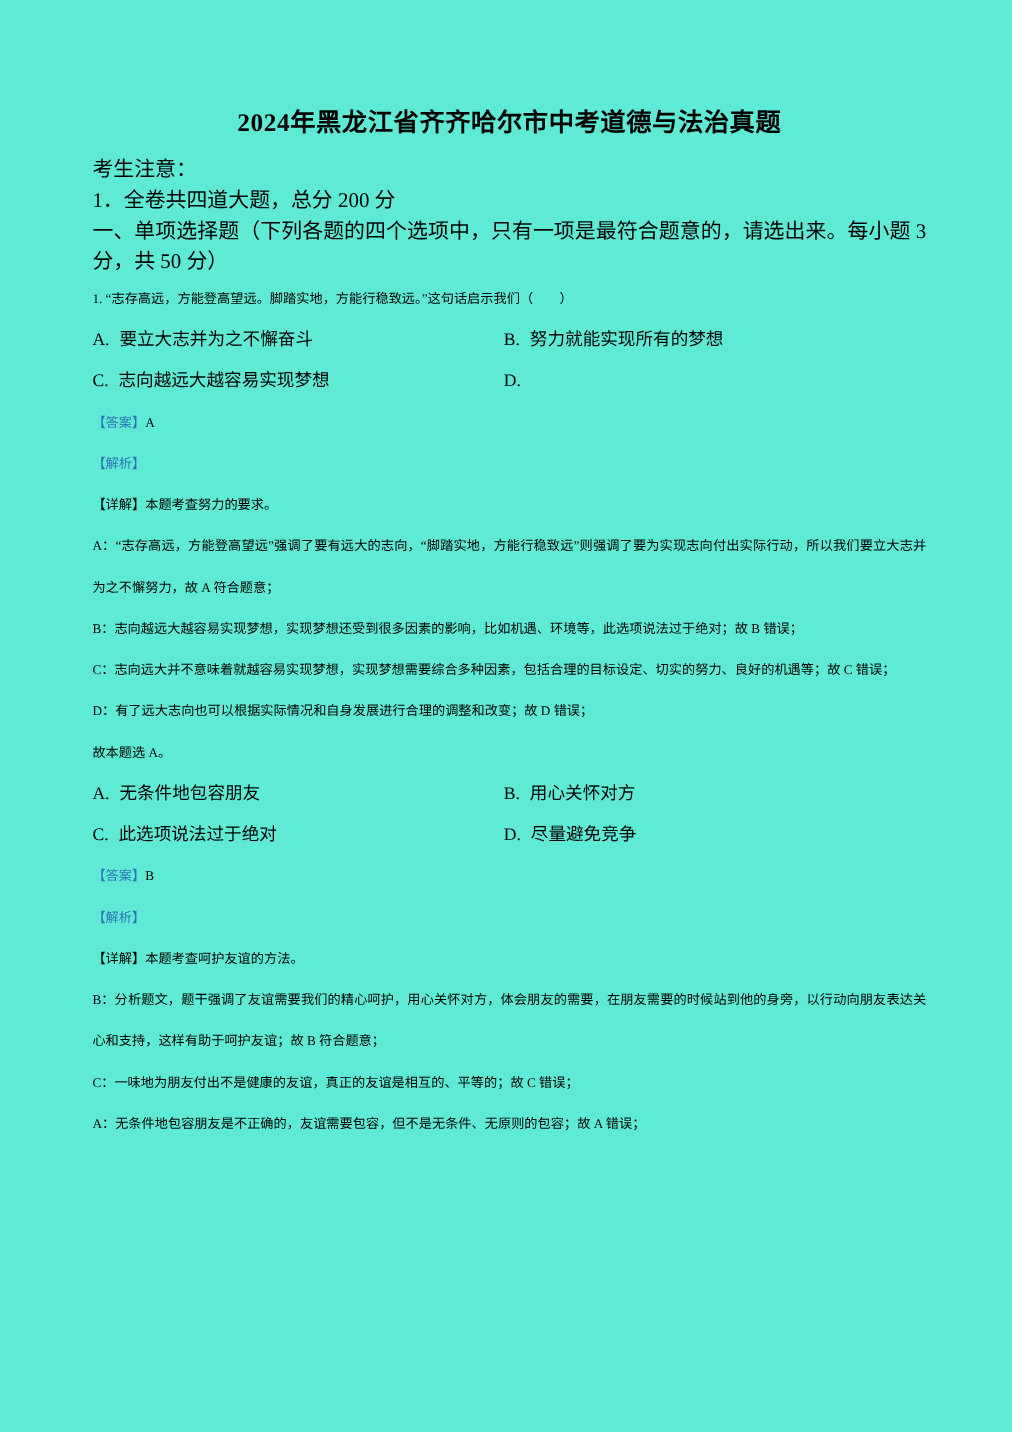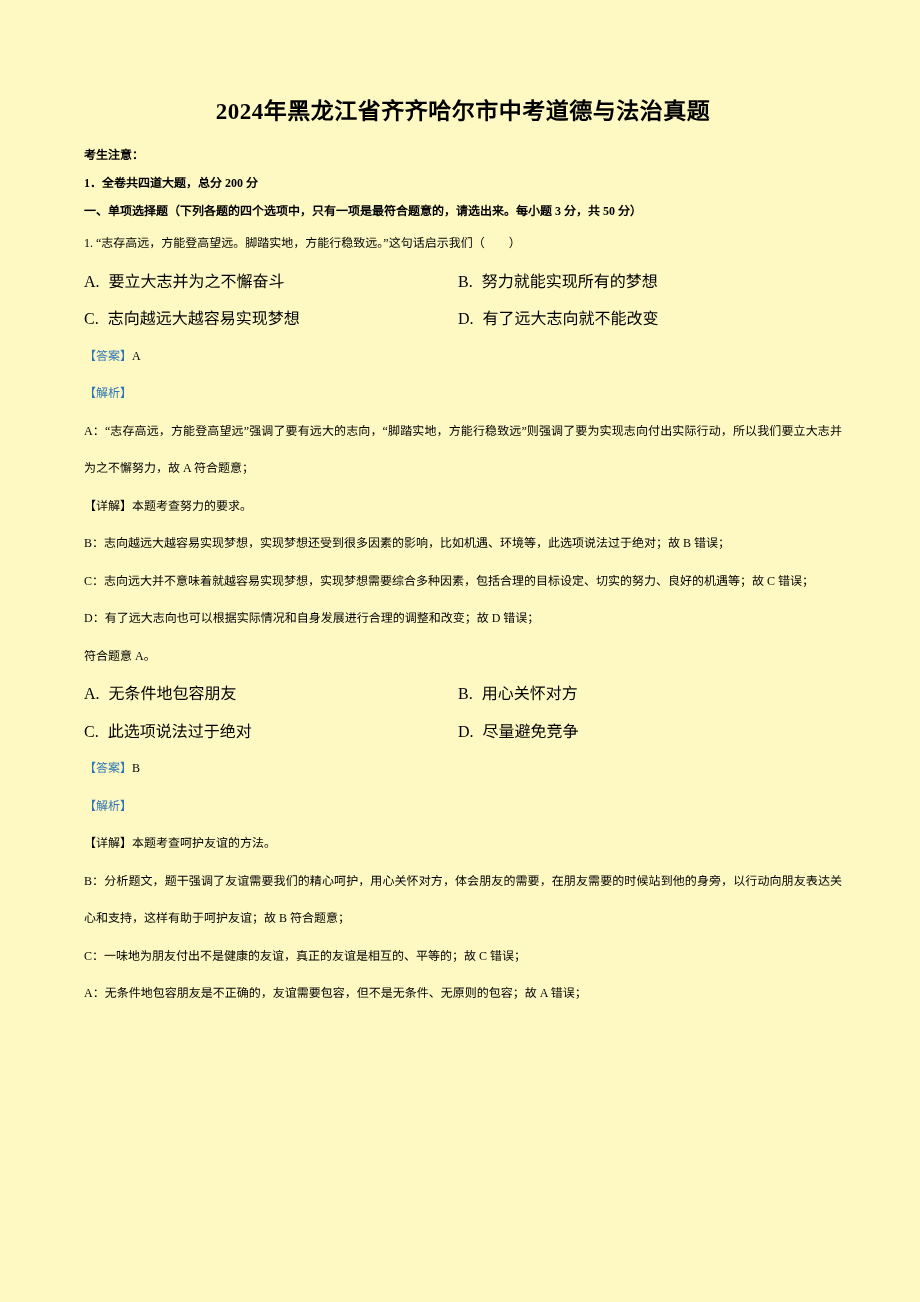--- a/index.html
+++ b/index.html
@@ -5,40 +5,40 @@
   html, body {
     margin: 0;
     padding: 0;
     background: #ffffff;
   }
   .page {
     position: relative;
     width: 920px;
     height: 1302px;
     margin: 0 auto;
-    background: #fef9c3;
+    background: #5eead4;
     color: #000000;
     box-sizing: border-box;
     padding: 97px 78px 0 84px;
     font-family: "Liberation Serif", "DejaVu Serif", serif;
     overflow: hidden;
   }
   .doc-title {
     margin: 0 0 14px 0;
     text-align: center;
     font-size: 23px;
     font-weight: 700;
     line-height: 30px;
     letter-spacing: 0.5px;
   }
   .notice-block p,
   .section-heading {
     margin: 0;
-    font-size: 12px;
-    font-weight: 700;
+    font-size: 19px;
+    font-weight: 400;
     line-height: 28px;
     text-align: justify;
   }
   .qa-body p {
     margin: 0;
     font-size: 12px;
     line-height: 37.5px;
     text-align: justify;
   }
   .option-row {
@@ -95,32 +95,31 @@
           <span>努力就能实现所有的梦想</span>
         </span>
       </div>
       <div class="option-row">
         <span class="option-cell first">
           <span class="option-label">C.</span>
           <span>志向越远大越容易实现梦想</span>
         </span>
         <span class="option-cell">
           <span class="option-label">D.</span>
-          <span>有了远大志向就不能改变</span>
         </span>
       </div>
 
       <p><span class="marker">【答案】</span><span class="answer-letter">A</span></p>
       <p><span class="marker">【解析】</span></p>
+      <p><span class="detail-label">【详解】</span><span>本题考查努力的要求。</span></p>
       <p>A：“志存高远，方能登高望远”强调了要有远大的志向，“脚踏实地，方能行稳致远”则强调了要为实现志向付出实际行动，所以我们要立大志并为之不懈努力，故 A 符合题意；</p>
-      <p><span class="detail-label">【详解】</span><span>本题考查努力的要求。</span></p>
       <p>B：志向越远大越容易实现梦想，实现梦想还受到很多因素的影响，比如机遇、环境等，此选项说法过于绝对；故 B 错误；</p>
       <p>C：志向远大并不意味着就越容易实现梦想，实现梦想需要综合多种因素，包括合理的目标设定、切实的努力、良好的机遇等；故 C 错误；</p>
       <p>D：有了远大志向也可以根据实际情况和自身发展进行合理的调整和改变；故 D 错误；</p>
-      <p>符合题意 A。</p>
+      <p>故本题选 A。</p>
     </div>
 
     <div>
 
       <div class="option-row">
         <span class="option-cell first">
           <span class="option-label">A.</span>
           <span>无条件地包容朋友</span>
         </span>
         <span class="option-cell">

